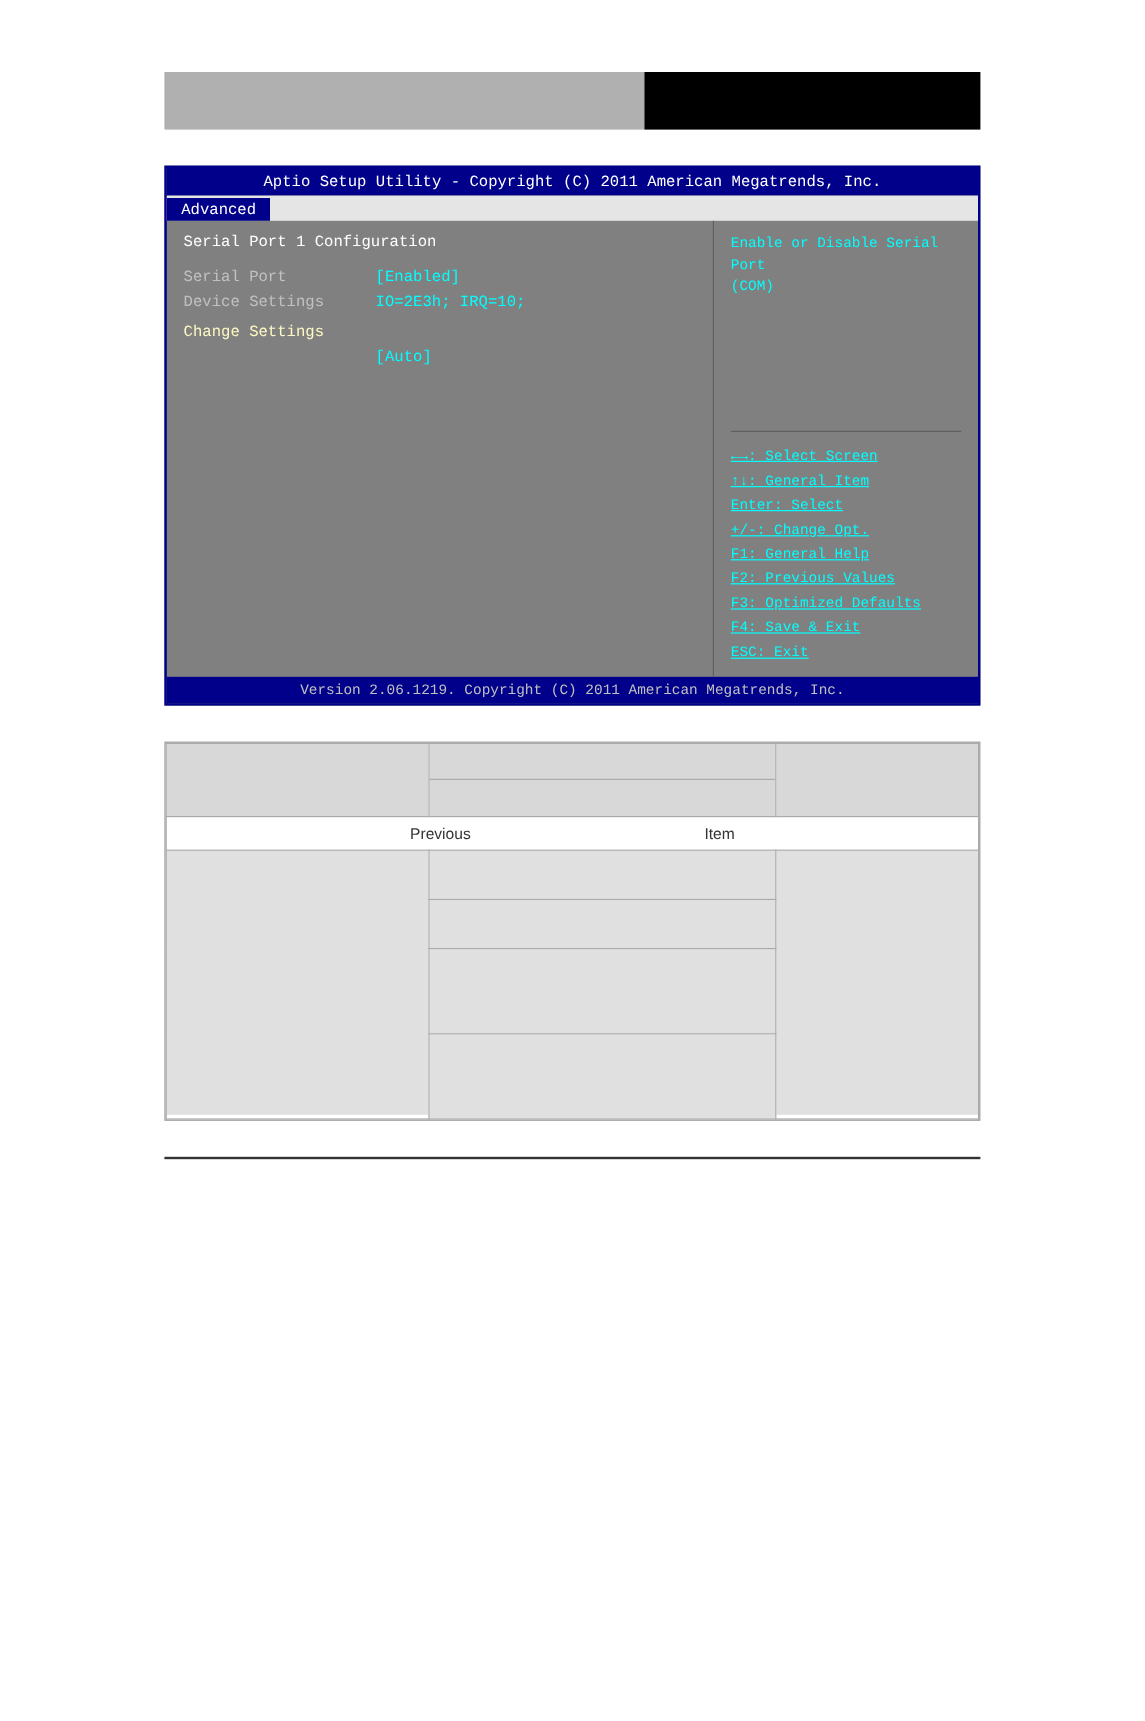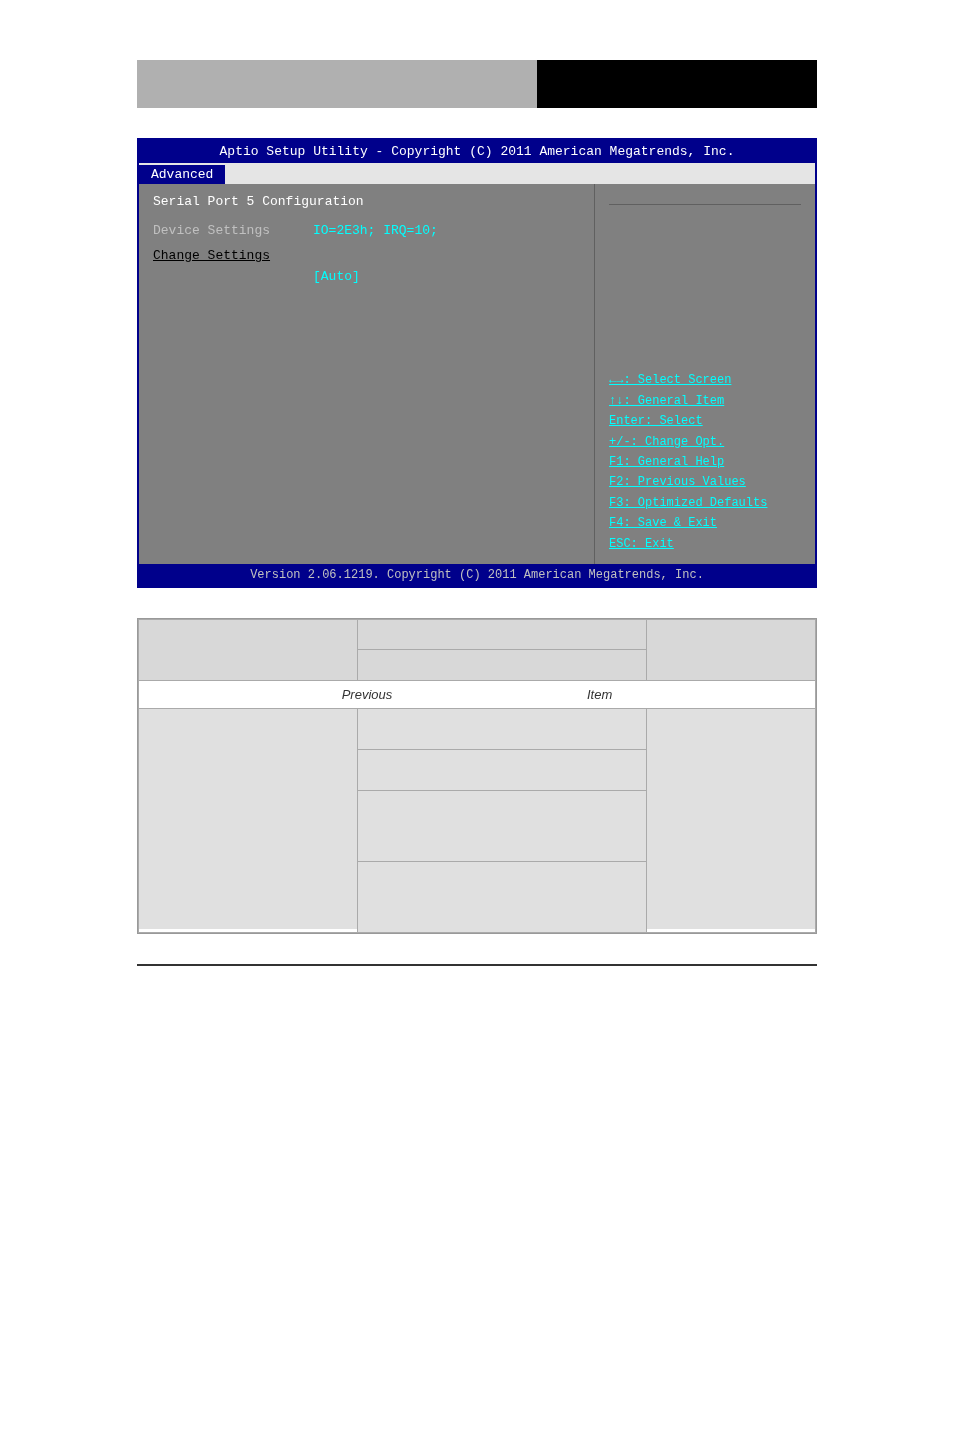--- a/index.html
+++ b/index.html
@@ -98,24 +98,23 @@
       min-width: 160px;
       font-size: 13px;
     }
 
     .bios-row-value {
       color: #00ffff;
       font-size: 13px;
     }
 
     .bios-row-label-blue {
-      color: #000000;
+      color: #fef9c3;
       font-size: 13px;
       margin-bottom: 6px;
-      text-decoration: underline;
     }
 
     .bios-help-text {
       color: #00ffff;
       font-size: 12px;
       line-height: 1.5;
       flex: 1;
     }
 
     .bios-divider {
@@ -152,21 +151,20 @@
       width: 100%;
       border-collapse: collapse;
       font-size: 13px;
       font-family: Arial, sans-serif;
     }
 
     .info-table td, .info-table th {
       border: 1px solid #aaa;
       padding: 0;
       vertical-align: top;
-      font-style: italic;
     }
 
     .cell-block {
       background: #d8d8d8;
       min-height: 50px;
       padding: 8px;
     }
 
     .cell-block-light {
       background: #e0e0e0;
@@ -210,34 +208,41 @@
 
 <div class="bios-container">
   <div class="bios-title-bar">
     <span>Aptio Setup Utility - Copyright (C) 2011 American Megatrends, Inc.</span>
   </div>
   <div class="bios-tab-bar">
     <span class="bios-tab">Advanced</span>
   </div>
   <div class="bios-body">
     <div class="bios-left">
-      <div class="bios-section-title">Serial Port 5 Configuration</div>
+      <div class="bios-section-title">Serial Port 1 Configuration</div>
+      <div class="bios-row">
+        <span class="bios-row-label">Serial Port</span>
+        <span class="bios-row-value">[Enabled]</span>
+      </div>
       <div class="bios-row">
         <span class="bios-row-label">Device Settings</span>
         <span class="bios-row-value">IO=2E3h; IRQ=10;</span>
       </div>
       <div style="margin-top: 10px;">
         <div class="bios-row-label-blue">Change Settings</div>
       </div>
       <div class="bios-row">
         <span class="bios-row-label"></span>
         <span class="bios-row-value">[Auto]</span>
       </div>
     </div>
     <div class="bios-right">
+      <div class="bios-help-text">
+        <span>Enable or Disable Serial Port<br>(COM)</span>
+      </div>
       <hr class="bios-divider">
       <div class="bios-keys">
         <div>←→: Select Screen</div>
         <div>↑↓: General Item</div>
         <div>Enter: Select</div>
         <div>+/-: Change Opt.</div>
         <div>F1: General Help</div>
         <div>F2: Previous Values</div>
         <div>F3: Optimized Defaults</div>
         <div>F4: Save &amp; Exit</div>

